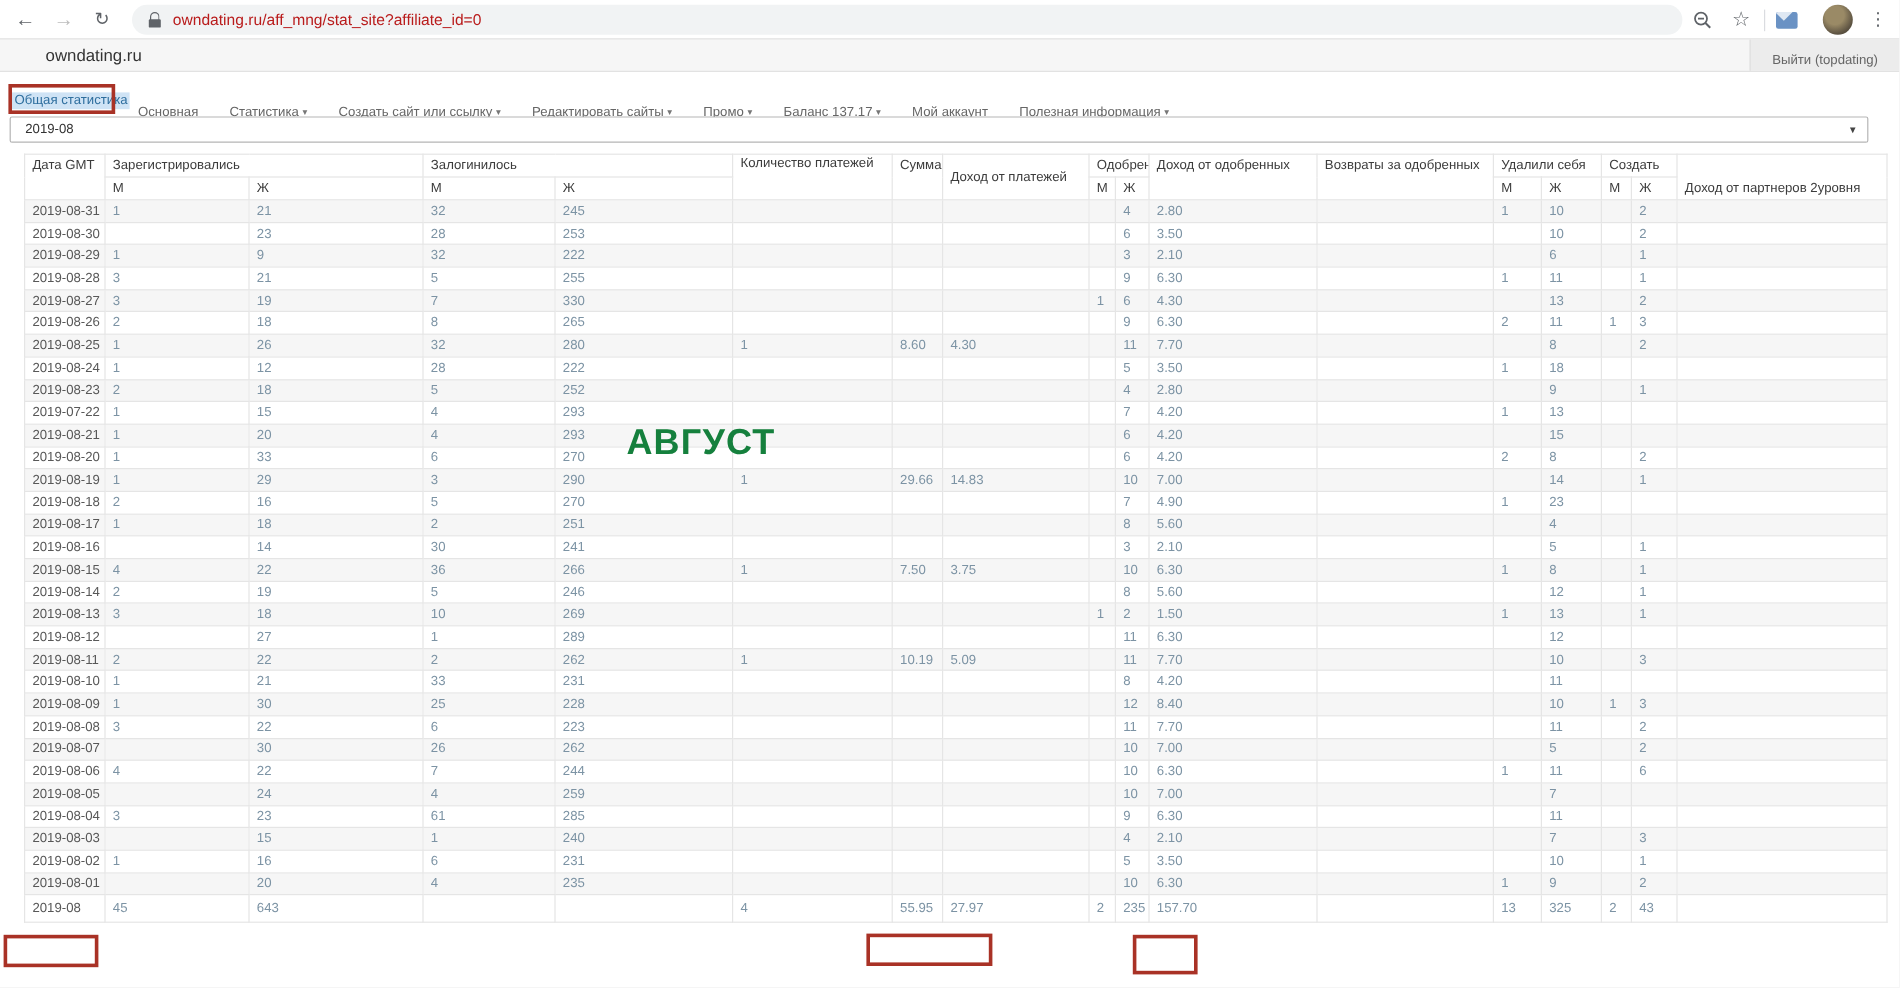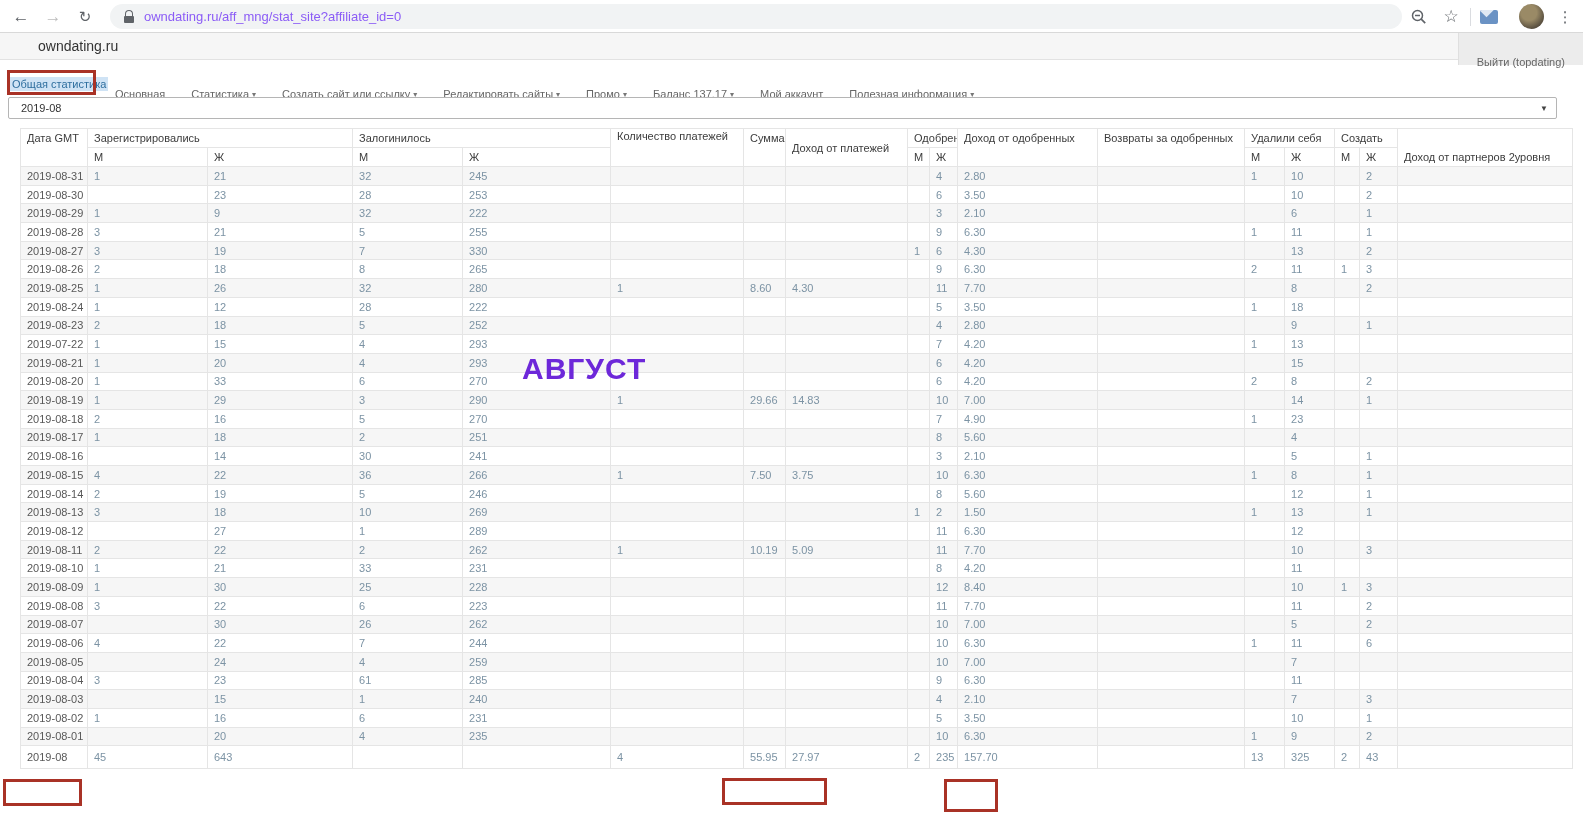--- a/index.html
+++ b/index.html
@@ -15,21 +15,21 @@
   .btn-fwd  { left:40px; color:#bcbcbc; }
   .btn-reload { left:72px; font-size:15px; }
   .omnibox { position:absolute; left:110px; top:4px; width:1292px; height:25px;
              background:#f1f3f4; border-radius:13px; display:flex; align-items:center;
              padding:0 14px; }
   .lock-icon { width:10px; height:13px; position:relative; margin-right:10px; flex:none; }
   .lock-icon .shackle { position:absolute; top:0; left:1px; width:8px; height:8px;
        border:1.5px solid #5f6368; border-bottom:none; border-radius:4px 4px 0 0; }
   .lock-icon .body { position:absolute; bottom:0; left:0; width:10px; height:7px;
        background:#5f6368; border-radius:1px; }
-  .url-text { font-size:13px; color:#8b5cf6; white-space:nowrap; }
+  .url-text { font-size:13px; color:#b91c1c; white-space:nowrap; }
   .chrome-right-icon { position:absolute; top:6px; width:22px; height:22px; text-align:center;
                        line-height:22px; color:#5f6368; }
   .zoom-out-icon { left:1408px; }
   .zoom-out-icon svg { margin-top:3px; }
   .star-icon { left:1440px; font-size:17px; }
   .chrome-sep { position:absolute; left:1470px; top:8px; width:1px; height:18px; background:#dadce0; }
   .mail-ext-icon { left:1478px; }
   .mail-ext-icon .mailbox { width:18px; height:14px; margin:4px auto 0; background:#6a92c4;
         border-radius:2px; position:relative; overflow:hidden; }
   .mail-ext-icon .flap { position:absolute; top:-6px; left:1px; width:11px; height:11px;
@@ -39,21 +39,21 @@
   .menu-dots { left:1554px; font-size:15px; }
 
   
   .nav { position:absolute; top:33px; left:0; width:100%; height:27px; background:#f6f6f6;
          border-bottom:1px solid #e2e2e2; font-size:11px; color:#666; }
   .brand { position:absolute; left:38px; top:0; line-height:26px; font-size:14px; color:#333; }
   .nav-items { position:absolute; left:102px; top:0; height:26px; display:flex; }
   .nav-item { padding:0 13px; line-height:26px; cursor:pointer; white-space:nowrap;margin-top:48px; }
   .nav-item.active { background:#e5e5e5; }
   .caret { font-size:8px; margin-left:3px; color:#777; vertical-align:1px; }
-  .logout { position:absolute; right:0; top:0; height:26px; line-height:26px; padding:16px 18px;
+  .logout { position:absolute; right:0; top:0; height:26px; line-height:26px; padding:4px 18px;
             background:#ececec; border-left:1px solid #dfdfdf; cursor:pointer; }
 
   
   .stats-link { position:absolute; left:10px; top:77px; font-size:11px; color:#2e6e9e;
                 background:#cfe3f5; padding:1px 2px; text-decoration:none; }
   .select-wrap { position:absolute; left:8px; top:97px; width:1549px; height:22px; }
   .select-wrap select { width:100%; height:100%; border:1px solid #b5b5b5; border-radius:2px;
         background:#fff; font-family:"Liberation Sans",sans-serif; font-size:11px; color:#333;
         padding-left:12px; appearance:none; -webkit-appearance:none; }
   .select-arrow { position:absolute; right:9px; top:7px; font-size:8px; color:#444; pointer-events:none; }
@@ -67,21 +67,21 @@
                 vertical-align:middle; }
   .stats thead th.vbottom { vertical-align:bottom; padding-bottom:3px; }
   .stats tbody td { height:18.7px; color:#7c93a4; }
   .stats tbody td.col-date { color:#585858; }
   .stats tbody tr.stripe { background:#f6f6f6; }
   .stats tfoot td { height:23px; color:#7c93a4; background:#fff; }
   .stats tfoot td.col-date { color:#585858; }
 
   
   .watermark { position:absolute; left:522px; top:352px; font-size:30px; font-weight:bold;
-               color:#6d28d9; letter-spacing:1px; }
+               color:#15803d; letter-spacing:1px; }
   .red-box { position:absolute; border:3px solid #a93226; background:transparent; }
   .box-link    { left:7px;   top:70px;  width:89px;  height:25px; }
   .box-sumdate { left:3px;   top:779px; width:79px;  height:27px; }
   .box-sumpay  { left:722px; top:778px; width:105px; height:27px; }
   .box-sumappr { left:944px; top:779px; width:54px;  height:33px; }
 </style>
 </head>
 <body>
 
 <div class="page">

